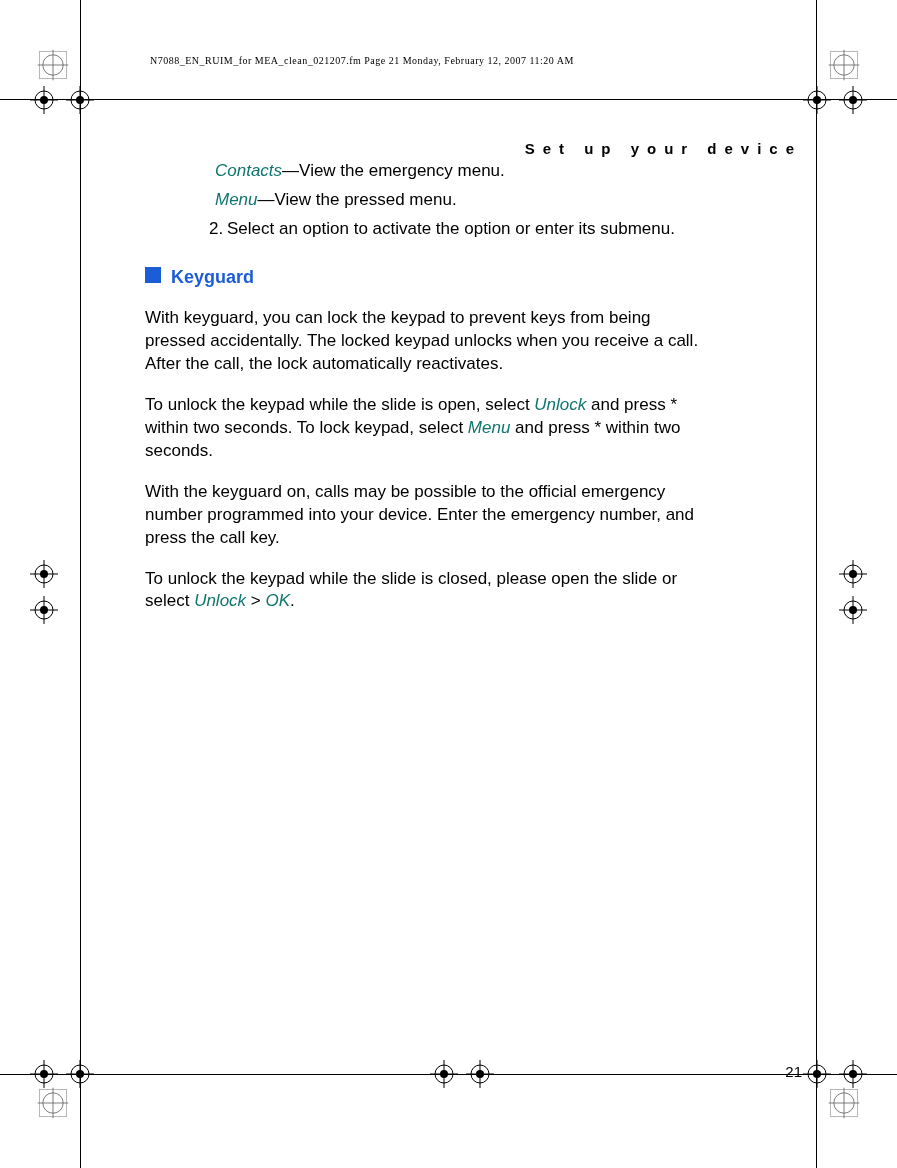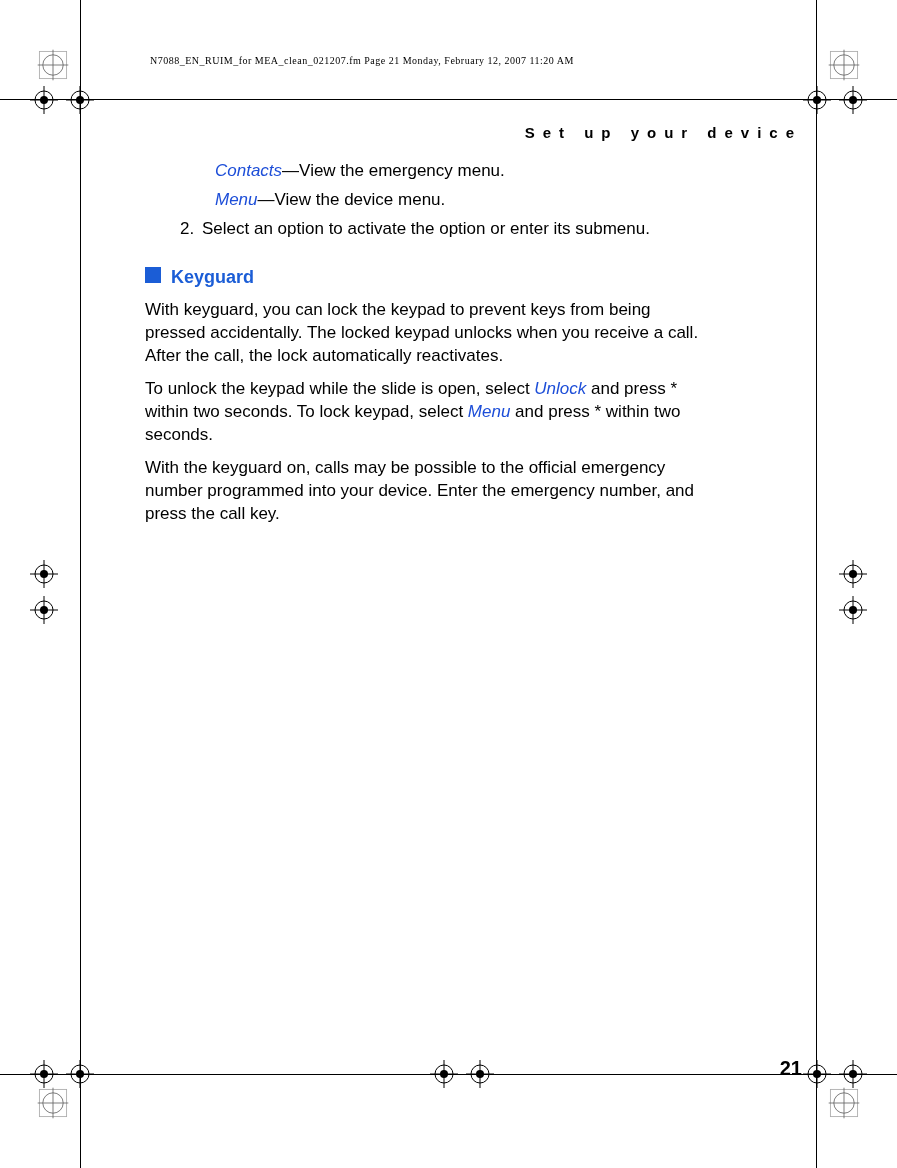--- a/index.html
+++ b/index.html
@@ -37,60 +37,60 @@
     position: absolute;
     top: 55px;
     left: 150px;
     font-family: Liberation Serif, serif;
     font-size: 10px;
     letter-spacing: 0.5px;
     white-space: nowrap;
   }
   .running-head {
     position: absolute;
-    top: 124px;
+    top: 140px;
     right: 95px;
     font-weight: bold;
     font-size: 15px;
     letter-spacing: 8px;
   }
   .content {
     position: absolute;
     top: 160px;
     left: 145px;
     width: 555px;
     font-size: 17px;
     line-height: 1.35;
   }
   .indent-block { margin-left: 70px; margin-bottom: 6px;}
-  .link-text { color: #1d4ed8; font-style: italic;}
-  .ol-item { margin-top: 6px; margin-left: 35px;}
+  .link-text { color: #0f766e; font-style: italic;}
+  .ol-item { margin-top: 6px; margin-left: 35px; text-align: center;}
   .ol-num { display:inline-block; width:22px;}
   .section-head {
     margin-top: 24px;
     margin-bottom: 8px;
     color: #1b5dd6;
     font-weight: bold;
     font-size: 18px;
   }
   .sq {
     display:inline-block;
     width:16px; height:16px;
     background:#1b5dd6;
     margin-right:10px;
     position: relative;
     top: 0px;
   }
-  .para { margin-top: 10px;}
+  .para { margin-top: 18px;}
   .page-num {
     position: absolute;
     right: 95px;
     bottom: 88px;
-    font-weight: bold;
-    font-size: 20px;
+    font-weight: normal;
+    font-size: 15px;
   }
 </style>
 </head>
 <body>
 
 <div class="crop-line-h" style="top:99px;"></div>
 <div class="crop-line-h" style="top:1074px;"></div>
 <div class="crop-line-v" style="left:80px;"></div>
 <div class="crop-line-v" style="left:816px;"></div>
 
@@ -246,34 +246,37 @@
 
 <div class="running-head">Set up your device</div>
 
 <div class="content">
 
   <div class="indent-block">
     <span class="link-text">Contacts</span><span>—View the emergency menu.</span>
   </div>
 
   <div class="indent-block">
-    <span class="link-text">Menu</span><span>—View the device menu.</span>
+    <span class="link-text">Menu</span><span>—View the pressed menu.</span>
   </div>
 
   <div class="ol-item">
     <span class="ol-num">2.</span><span>Select an option to activate the option or enter its submenu.</span>
   </div>
 
   <div class="section-head">
     <span class="sq"></span><span>Keyguard</span>
   </div>
 
   <div class="para">With keyguard, you can lock the keypad to prevent keys from being pressed accidentally. The locked keypad unlocks when you receive a call. After the call, the lock automatically reactivates.</div>
   <div class="para">
     <span>To unlock the keypad while the slide is open, select </span><span class="link-text">Unlock</span><span> and press * within two seconds. To lock keypad, select </span><span class="link-text">Menu</span><span> and press * within two seconds.</span>
   </div>
 
   <div class="para">With the keyguard on, calls may be possible to the official emergency number programmed into your device. Enter the emergency number, and press the call key.</div>
 
+  <div class="para">
+    <span>To unlock the keypad while the slide is closed, please open the slide or select </span><span class="link-text">Unlock</span><span> &gt; </span><span class="link-text">OK</span><span>.</span>
+  </div>
 
 </div>
 
 <div class="page-num">21</div>
 
 </body></html>

